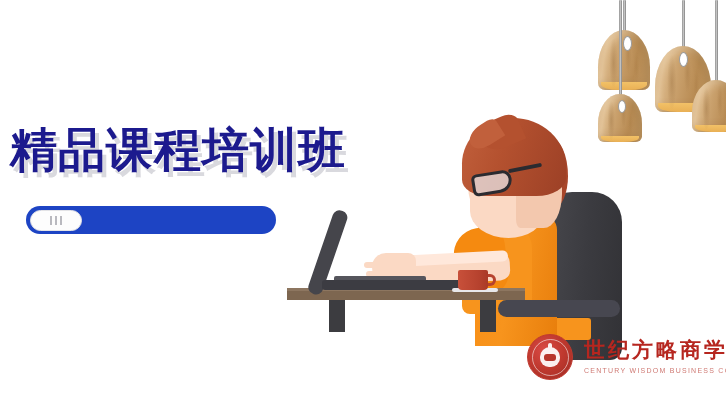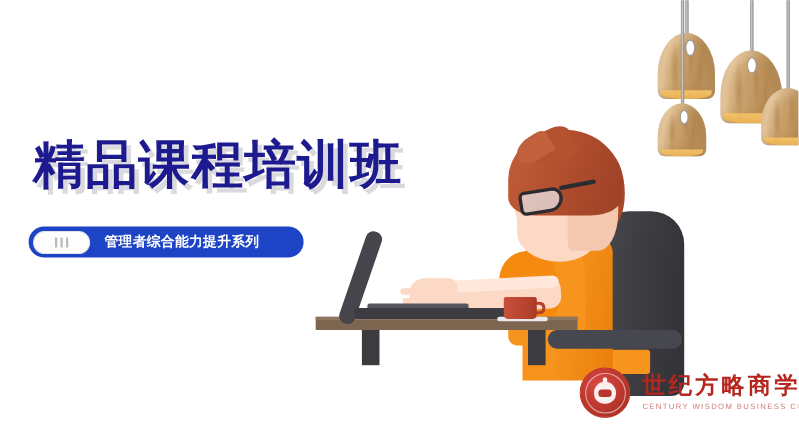--- a/index.html
+++ b/index.html
@@ -15,21 +15,21 @@
     position: relative;
     width: 726px;
     height: 405px;
     background: #ffffff;
     overflow: hidden;
   }
 
   
   .title-wrap {
     position: absolute;
-    left: 30px;
+    left: 10px;
     top: 126px;
     z-index: 30;
   }
   .main-title {
     font-family: "DejaVu Sans", "Liberation Sans", sans-serif;
     font-size: 47px;
     font-weight: bold;
     line-height: 1;
     letter-spacing: 1px;
     color: #1c1a8e;
@@ -608,21 +608,20 @@
   <div class="title-wrap">
     <h1 class="main-title">精品课程培训班</h1>
   </div>
 
   <div class="badge">
     <span class="badge-knob">
       <i></i>
         <i></i>
         <i></i>
     </span>
-    <span class="badge-text">管理者综合能力提升系列</span>
   </div>
 
   <div class="logo">
     <span class="logo-seal">
       <span class="ring"></span>
       <span class="mark"></span>
     </span>
     <span class="logo-texts">
       <span class="logo-cn" style="display: block;">世纪方略商学院</span>
       <span class="logo-en" style="display: block;">CENTURY WISDOM BUSINESS COLLEGE</span>

